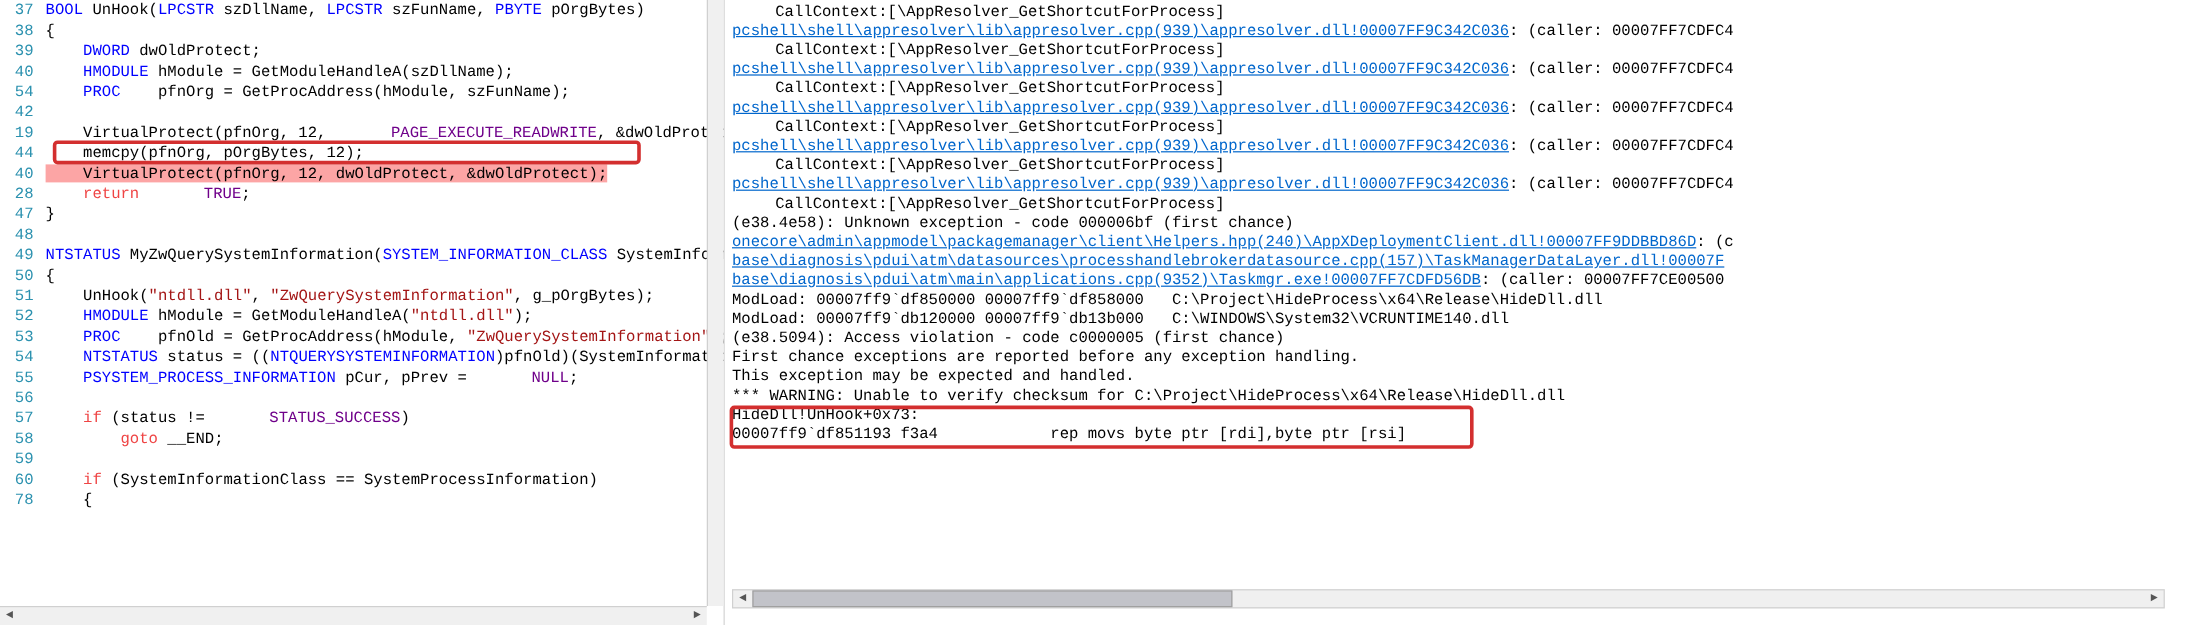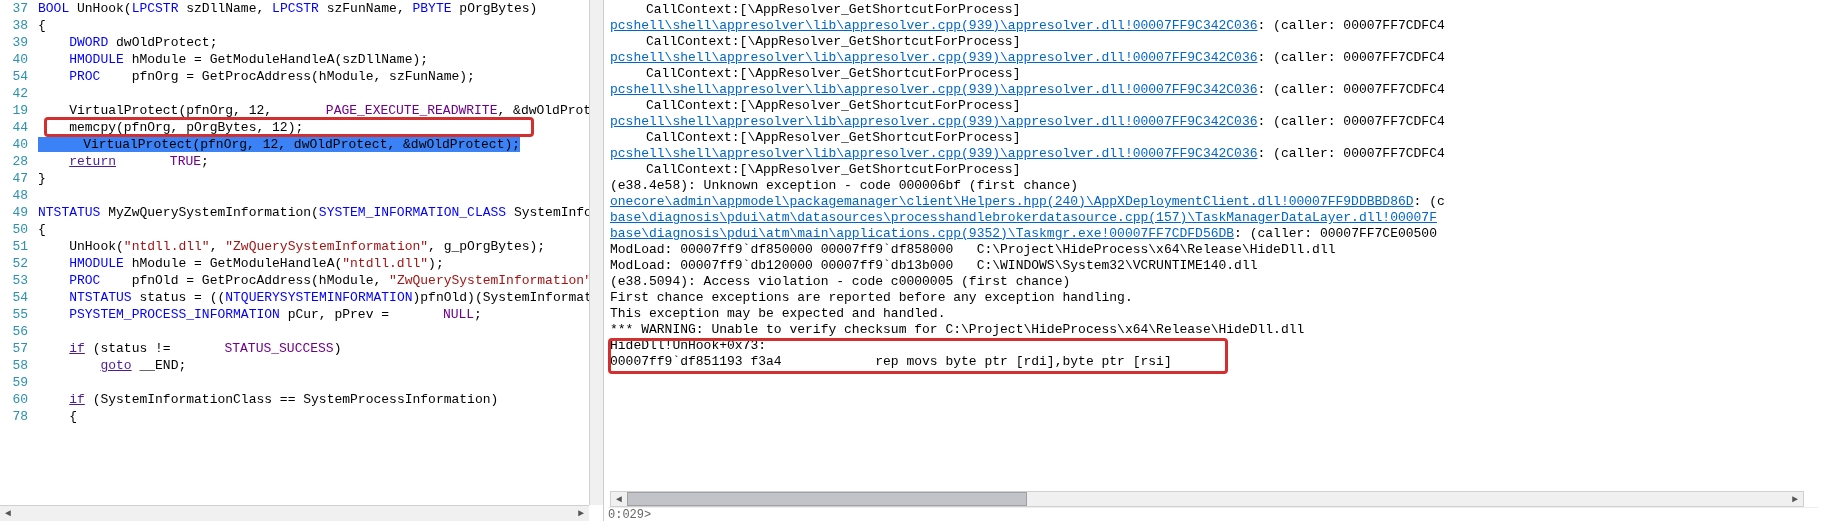--- a/index.html
+++ b/index.html
@@ -41,26 +41,26 @@
     flex-shrink: 0;
   }
   .gutter div { line-height: 17px; height: 17px; }
   .code-lines {
     flex: 1;
     white-space: pre;
     overflow: hidden;
     padding-left: 4px;
   }
   .code-lines .line { line-height: 17px; height: 17px; }
-  .kw { color: #4c1d95; text-decoration: underline; }
+  .kw { color: #ef4444; }
   .type { color: #0000ff; }
   .str { color: #a31515; }
   .mac { color: #6f008a; margin-left: 46px; }
   .plain { color: #000; }
-  .highlight-yellow { background: #3b82f6; padding-left: 14px; }
+  .highlight-yellow { background: #fca5a5; }
   .highlight-redbox {
     position: absolute;
     border: 3px solid #d32f2f;
     border-radius: 4px;
     pointer-events: none;
   }
   .right-content {
     white-space: pre;
     padding: 2px 6px;
     height: calc(100% - 30px);
@@ -183,14 +183,13 @@
 <div class="right-pane">
   <div class="right-content" id="dbgout"><div class="ln indent"><span>CallContext:[\AppResolver_GetShortcutForProcess]</span></div><div class="ln"><span class="link">pcshell\shell\appresolver\lib\appresolver.cpp(939)\appresolver.dll!00007FF9C342C036</span><span>: (caller: 00007FF7CDFC4</span></div><div class="ln indent"><span>CallContext:[\AppResolver_GetShortcutForProcess]</span></div><div class="ln"><span class="link">pcshell\shell\appresolver\lib\appresolver.cpp(939)\appresolver.dll!00007FF9C342C036</span><span>: (caller: 00007FF7CDFC4</span></div><div class="ln indent"><span>CallContext:[\AppResolver_GetShortcutForProcess]</span></div><div class="ln"><span class="link">pcshell\shell\appresolver\lib\appresolver.cpp(939)\appresolver.dll!00007FF9C342C036</span><span>: (caller: 00007FF7CDFC4</span></div><div class="ln indent"><span>CallContext:[\AppResolver_GetShortcutForProcess]</span></div><div class="ln"><span class="link">pcshell\shell\appresolver\lib\appresolver.cpp(939)\appresolver.dll!00007FF9C342C036</span><span>: (caller: 00007FF7CDFC4</span></div><div class="ln indent"><span>CallContext:[\AppResolver_GetShortcutForProcess]</span></div><div class="ln"><span class="link">pcshell\shell\appresolver\lib\appresolver.cpp(939)\appresolver.dll!00007FF9C342C036</span><span>: (caller: 00007FF7CDFC4</span></div><div class="ln indent"><span>CallContext:[\AppResolver_GetShortcutForProcess]</span></div><div class="ln"><span>(e38.4e58): Unknown exception - code 000006bf (first chance)</span></div><div class="ln"><span class="link">onecore\admin\appmodel\packagemanager\client\Helpers.hpp(240)\AppXDeploymentClient.dll!00007FF9DDBBD86D</span><span>: (c</span></div><div class="ln"><span class="link">base\diagnosis\pdui\atm\datasources\processhandlebrokerdatasource.cpp(157)\TaskManagerDataLayer.dll!00007F</span></div><div class="ln"><span class="link">base\diagnosis\pdui\atm\main\applications.cpp(9352)\Taskmgr.exe!00007FF7CDFD56DB</span><span>: (caller: 00007FF7CE00500</span></div><div class="ln"><span>ModLoad: 00007ff9`df850000 00007ff9`df858000   C:\Project\HideProcess\x64\Release\HideDll.dll</span></div><div class="ln"><span>ModLoad: 00007ff9`db120000 00007ff9`db13b000   C:\WINDOWS\System32\VCRUNTIME140.dll</span></div><div class="ln"><span>(e38.5094): Access violation - code c0000005 (first chance)</span></div><div class="ln"><span>First chance exceptions are reported before any exception handling.</span></div><div class="ln"><span>This exception may be expected and handled.</span></div><div class="ln"><span>*** WARNING: Unable to verify checksum for C:\Project\HideProcess\x64\Release\HideDll.dll</span></div><div class="ln"><span>HideDll!UnHook+0x73:</span></div><div class="ln"><span>00007ff9`df851193 f3a4            rep movs byte ptr [rdi],byte ptr [rsi]</span></div></div>
   <div class="highlight-redbox" id="rightRedBox" style="left: 4px; top: 338px; width: 620px; height: 36px;"></div>
   <div class="scrollbar-h">
     <div class="arrow">◄</div>
     <div class="track">
       <div class="thumb"></div>
     </div>
     <div class="arrow">►</div>
   </div>
-  <div class="prompt-line">0:029&gt;</div>
 </div>
 
 </body></html>

